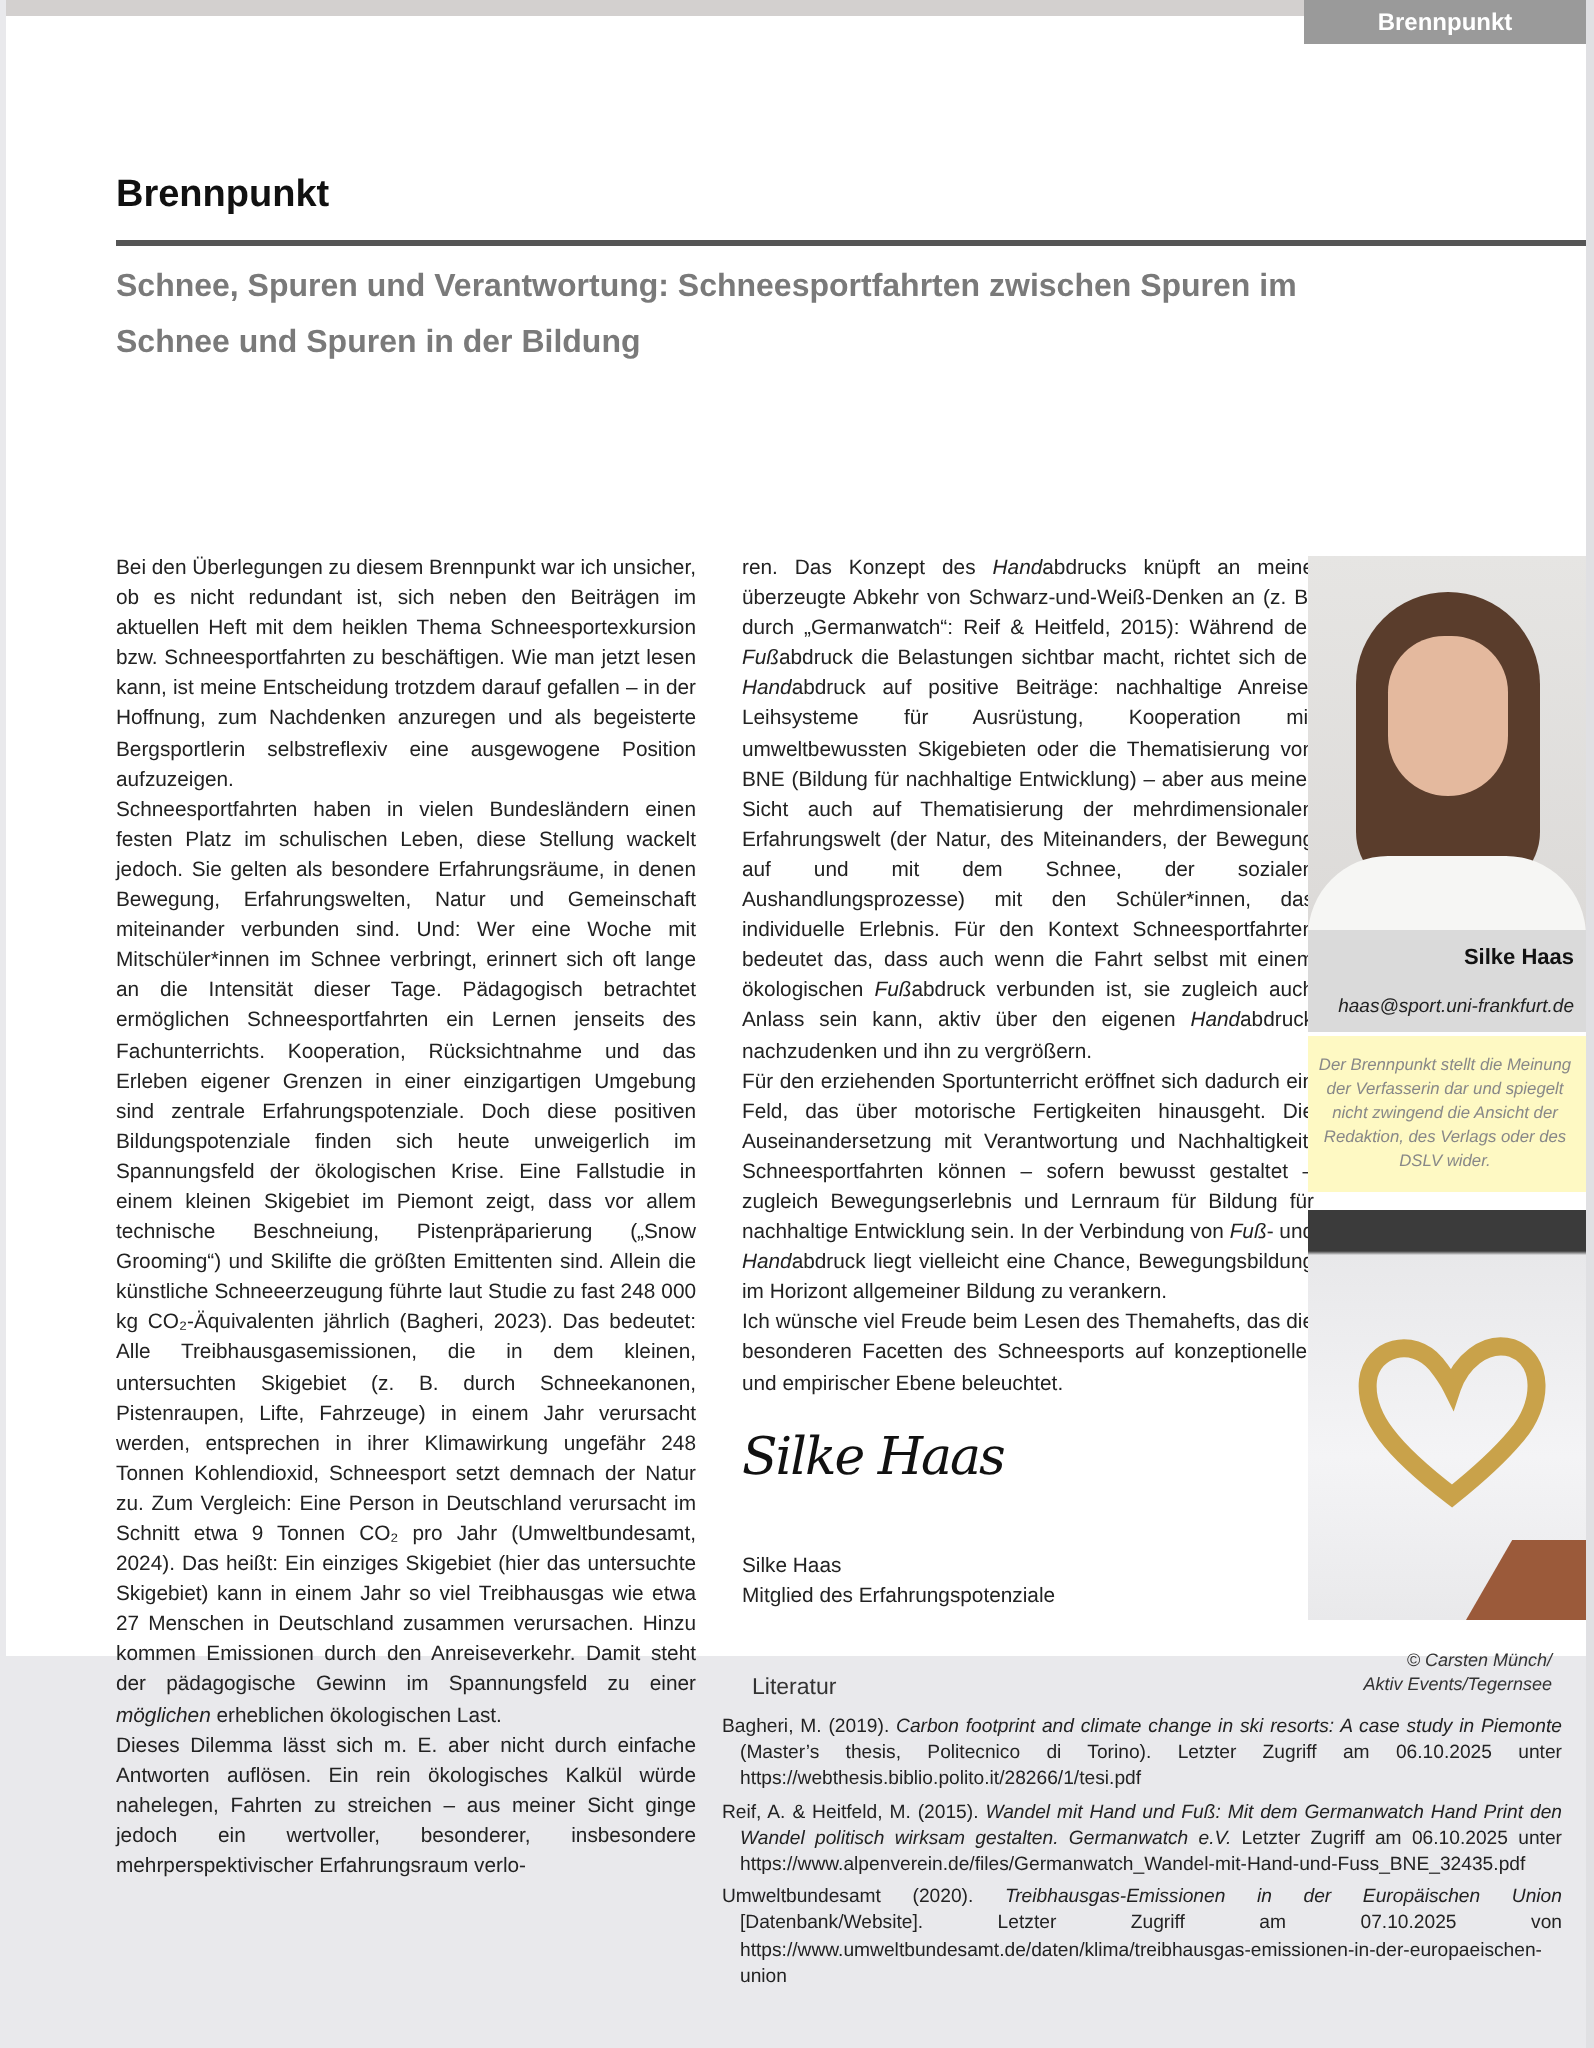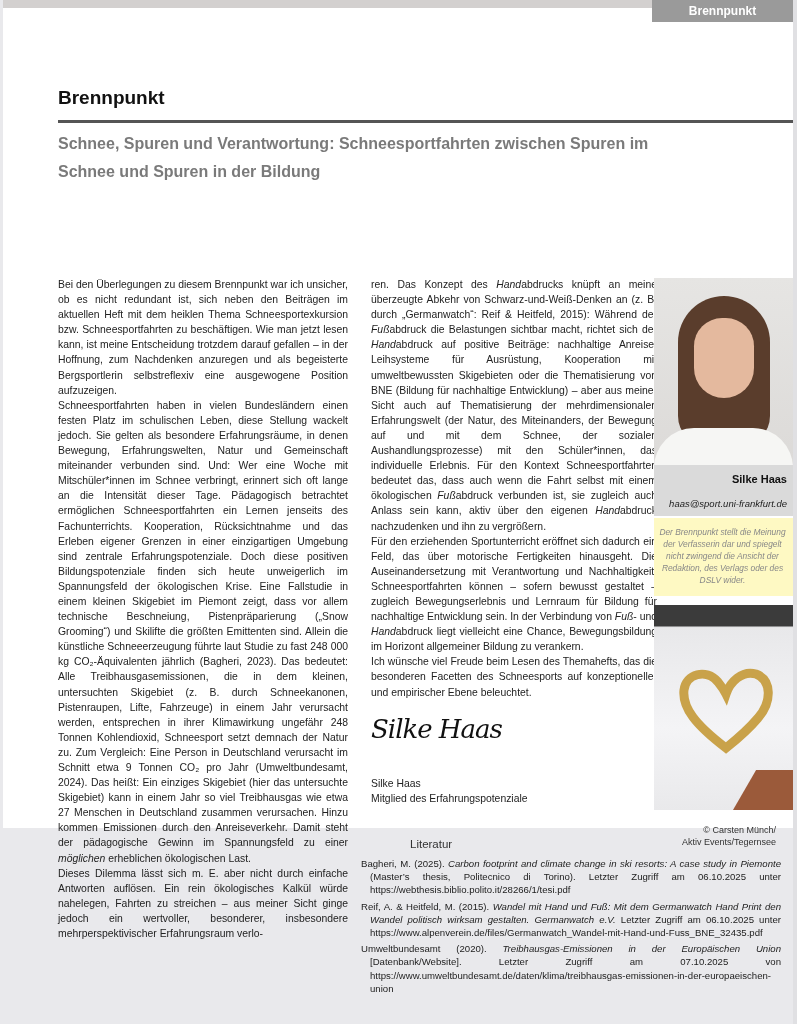--- a/index.html
+++ b/index.html
@@ -43,21 +43,21 @@
   .col p { margin: 0; }
   .col1 { left: 55px; width: 290px; }
   .col2 { left: 368px; width: 286px; }
   .signature {
     margin-top: 22px; height: 40px;
     font-family: "DejaVu Serif", serif; font-style: italic;
     font-size: 26px; color: #111; letter-spacing: -1px;
   }
   .sig-name { margin-top: 14px; font-size: 10.4px; line-height: 15px; }
   .lit-head {
-    position: absolute; left: 372px; top: 838px;
+    position: absolute; left: 338px; top: 838px;
     font-size: 11.5px; color: #333; padding-left: 35px;
   }
   .refs {
     position: absolute; left: 358px; top: 857px; width: 420px;
     font-size: 9.6px; line-height: 13.2px; color: #222;
   }
   .ref { padding-left: 9px; text-indent: -9px; margin-bottom: 3px; text-align: justify; }
   .sidebar {
     position: absolute; left: 651px; top: 278px; width: 139px;
   }
@@ -92,21 +92,21 @@
   }
   .heart {
     position: absolute; left: 22px; top: 55px; width: 100px; height: 100px;
   }
   .wood {
     position: absolute; right: 0; bottom: 0; width: 60px; height: 40px;
     background: #9b5a3a; transform: skewX(-30deg); transform-origin: bottom right;
   }
   .credit {
     position: absolute; left: 651px; top: 824px; width: 122px;
-    text-align: right; font-size: 9px; line-height: 12px; color: #333;
+    text-align: right; font-style: italic; font-size: 9px; line-height: 12px; color: #333;
   }
   .rightedge {
     position: absolute; right: 0; top: 0; width: 4px; height: 1024px; background: #e0e0e3;
   }
   em { font-style: italic; }
 </style>
 </head>
 <body>
 
 <div class="page">
@@ -127,21 +127,21 @@
     <p><span>ren. Das Konzept des </span><em>Hand</em><span>abdrucks knüpft an meine überzeugte Abkehr von Schwarz-und-Weiß-Denken an (z. B. durch „Germanwatch“: Reif &amp; Heitfeld, 2015): Während der </span><em>Fuß</em><span>abdruck die Belastungen sichtbar macht, richtet sich der </span><em>Hand</em><span>abdruck auf positive Beiträge: nachhaltige Anreise, Leihsysteme für Ausrüstung, Kooperation mit umweltbewussten Skigebieten oder die Thematisierung von BNE (Bildung für nachhaltige Entwicklung) – aber aus meiner Sicht auch auf Thematisierung der mehrdimensionalen Erfahrungswelt (der Natur, des Miteinanders, der Bewegung auf und mit dem Schnee, der sozialen Aushandlungsprozesse) mit den Schüler*innen, das individuelle Erlebnis. Für den Kontext Schneesportfahrten bedeutet das, dass auch wenn die Fahrt selbst mit einem ökologischen </span><em>Fuß</em><span>abdruck verbunden ist, sie zugleich auch Anlass sein kann, aktiv über den eigenen </span><em>Hand</em><span>abdruck nachzudenken und ihn zu vergrößern.</span></p>
     <p><span>Für den erziehenden Sportunterricht eröffnet sich dadurch ein Feld, das über motorische Fertigkeiten hinausgeht. Die Auseinandersetzung mit Verantwortung und Nachhaltigkeit. Schneesportfahrten können – sofern bewusst gestaltet – zugleich Bewegungserlebnis und Lernraum für Bildung für nachhaltige Entwicklung sein. In der Verbindung von </span><em>Fuß</em><span>- und </span><em>Hand</em><span>abdruck liegt vielleicht eine Chance, Bewegungsbildung im Horizont allgemeiner Bildung zu verankern.</span></p>
     <p>Ich wünsche viel Freude beim Lesen des Themahefts, das die besonderen Facetten des Schneesports auf konzeptioneller und empirischer Ebene beleuchtet.</p>
     <div class="signature">Silke Haas</div>
     <div class="sig-name">Silke Haas</div>
     <div class="sig-name" style="margin-top:0">Mitglied des Erfahrungspotenziale</div>
   </div>
 
   <div class="lit-head">Literatur</div>
   <div class="refs">
-    <div class="ref"><span>Bagheri, M. (2025). </span><em>Carbon footprint and climate change in ski resorts: A case study in Piemonte</em><span> (Master’s thesis, Politecnico di Torino). Letzter Zugriff am 06.10.2025 unter https://webthesis.biblio.polito.it/28266/1/tesi.pdf</span></div>
+    <div class="ref"><span>Bagheri, M. (2019). </span><em>Carbon footprint and climate change in ski resorts: A case study in Piemonte</em><span> (Master’s thesis, Politecnico di Torino). Letzter Zugriff am 06.10.2025 unter https://webthesis.biblio.polito.it/28266/1/tesi.pdf</span></div>
     <div class="ref"><span>Reif, A. &amp; Heitfeld, M. (2015). </span><em>Wandel mit Hand und Fuß: Mit dem Germanwatch Hand Print den Wandel politisch wirksam gestalten. Germanwatch e.V.</em><span> Letzter Zugriff am 06.10.2025 unter https://www.alpenverein.de/files/Germanwatch_Wandel-mit-Hand-und-Fuss_BNE_32435.pdf</span></div>
     <div class="ref"><span>Umweltbundesamt (2020). </span><em>Treibhausgas-Emissionen in der Europäischen Union</em><span> [Datenbank/Website]. Letzter Zugriff am 07.10.2025 von https://www.umweltbundesamt.de/daten/klima/treibhausgas-emissionen-in-der-europaeischen-union</span></div>
   </div>
 
   <div class="sidebar">
     <div class="portrait">
       <div class="hair"></div>
       <div class="face"></div>
       <div class="shirt"></div>
     </div>

